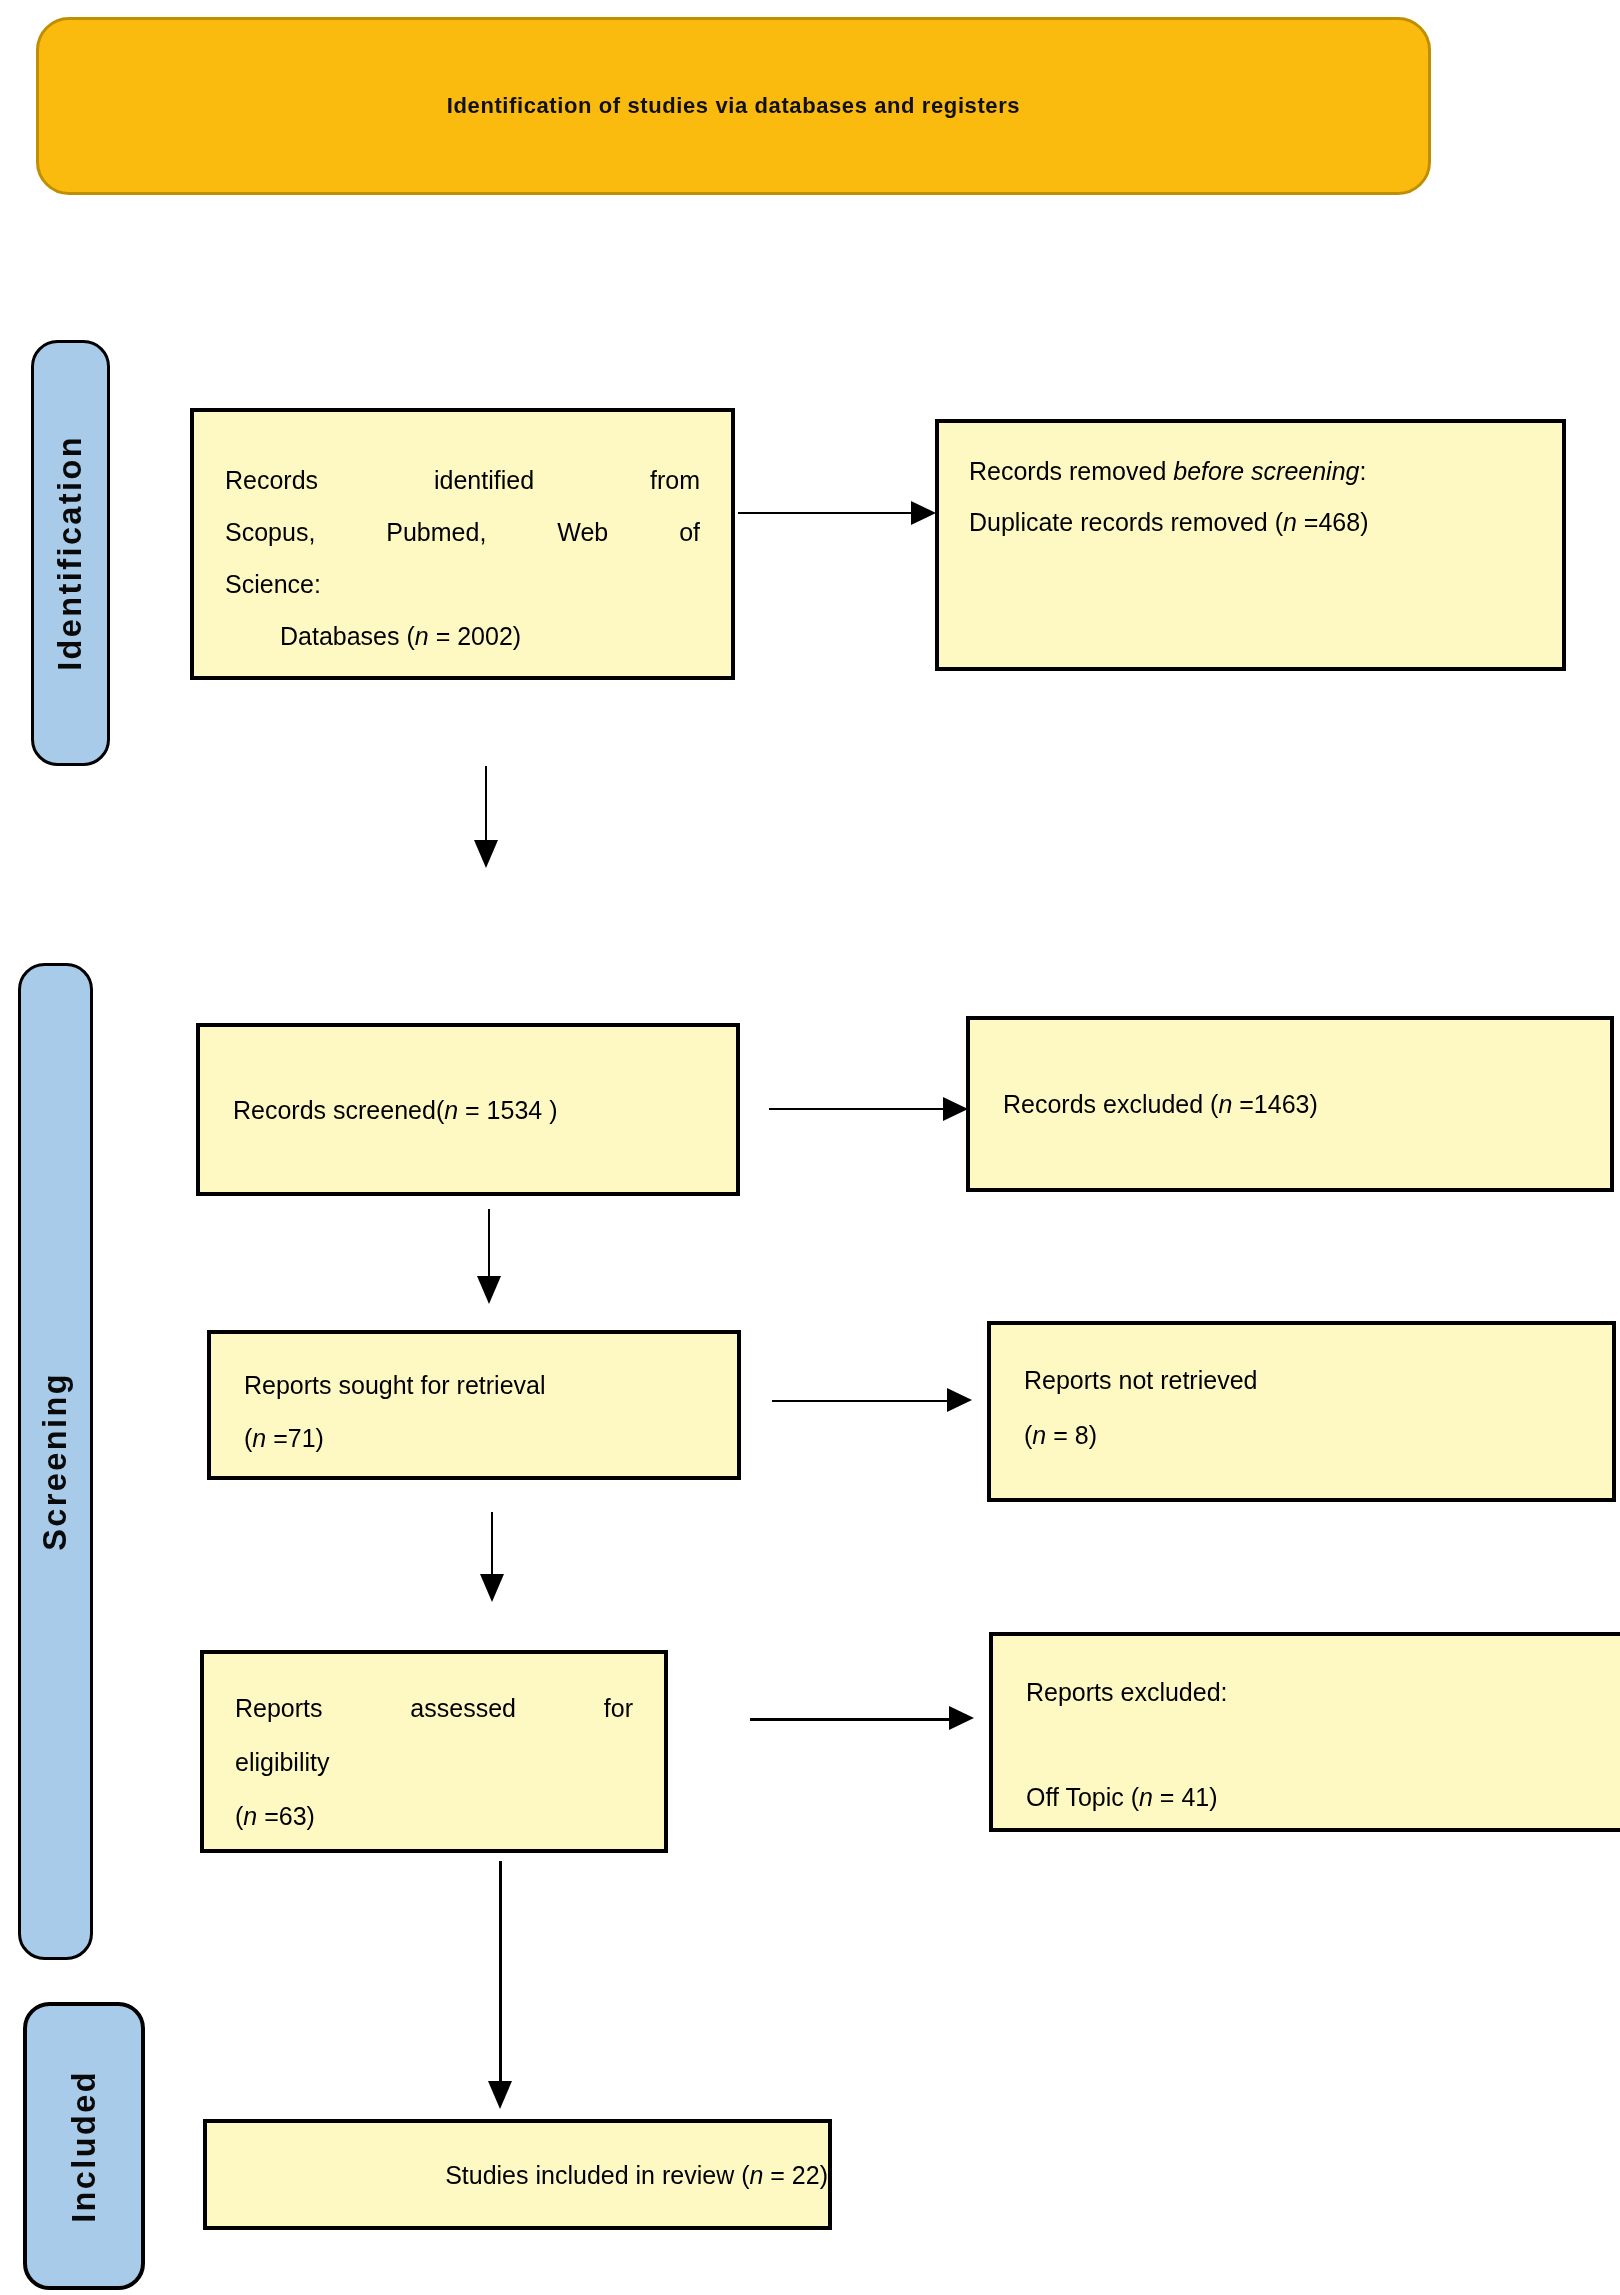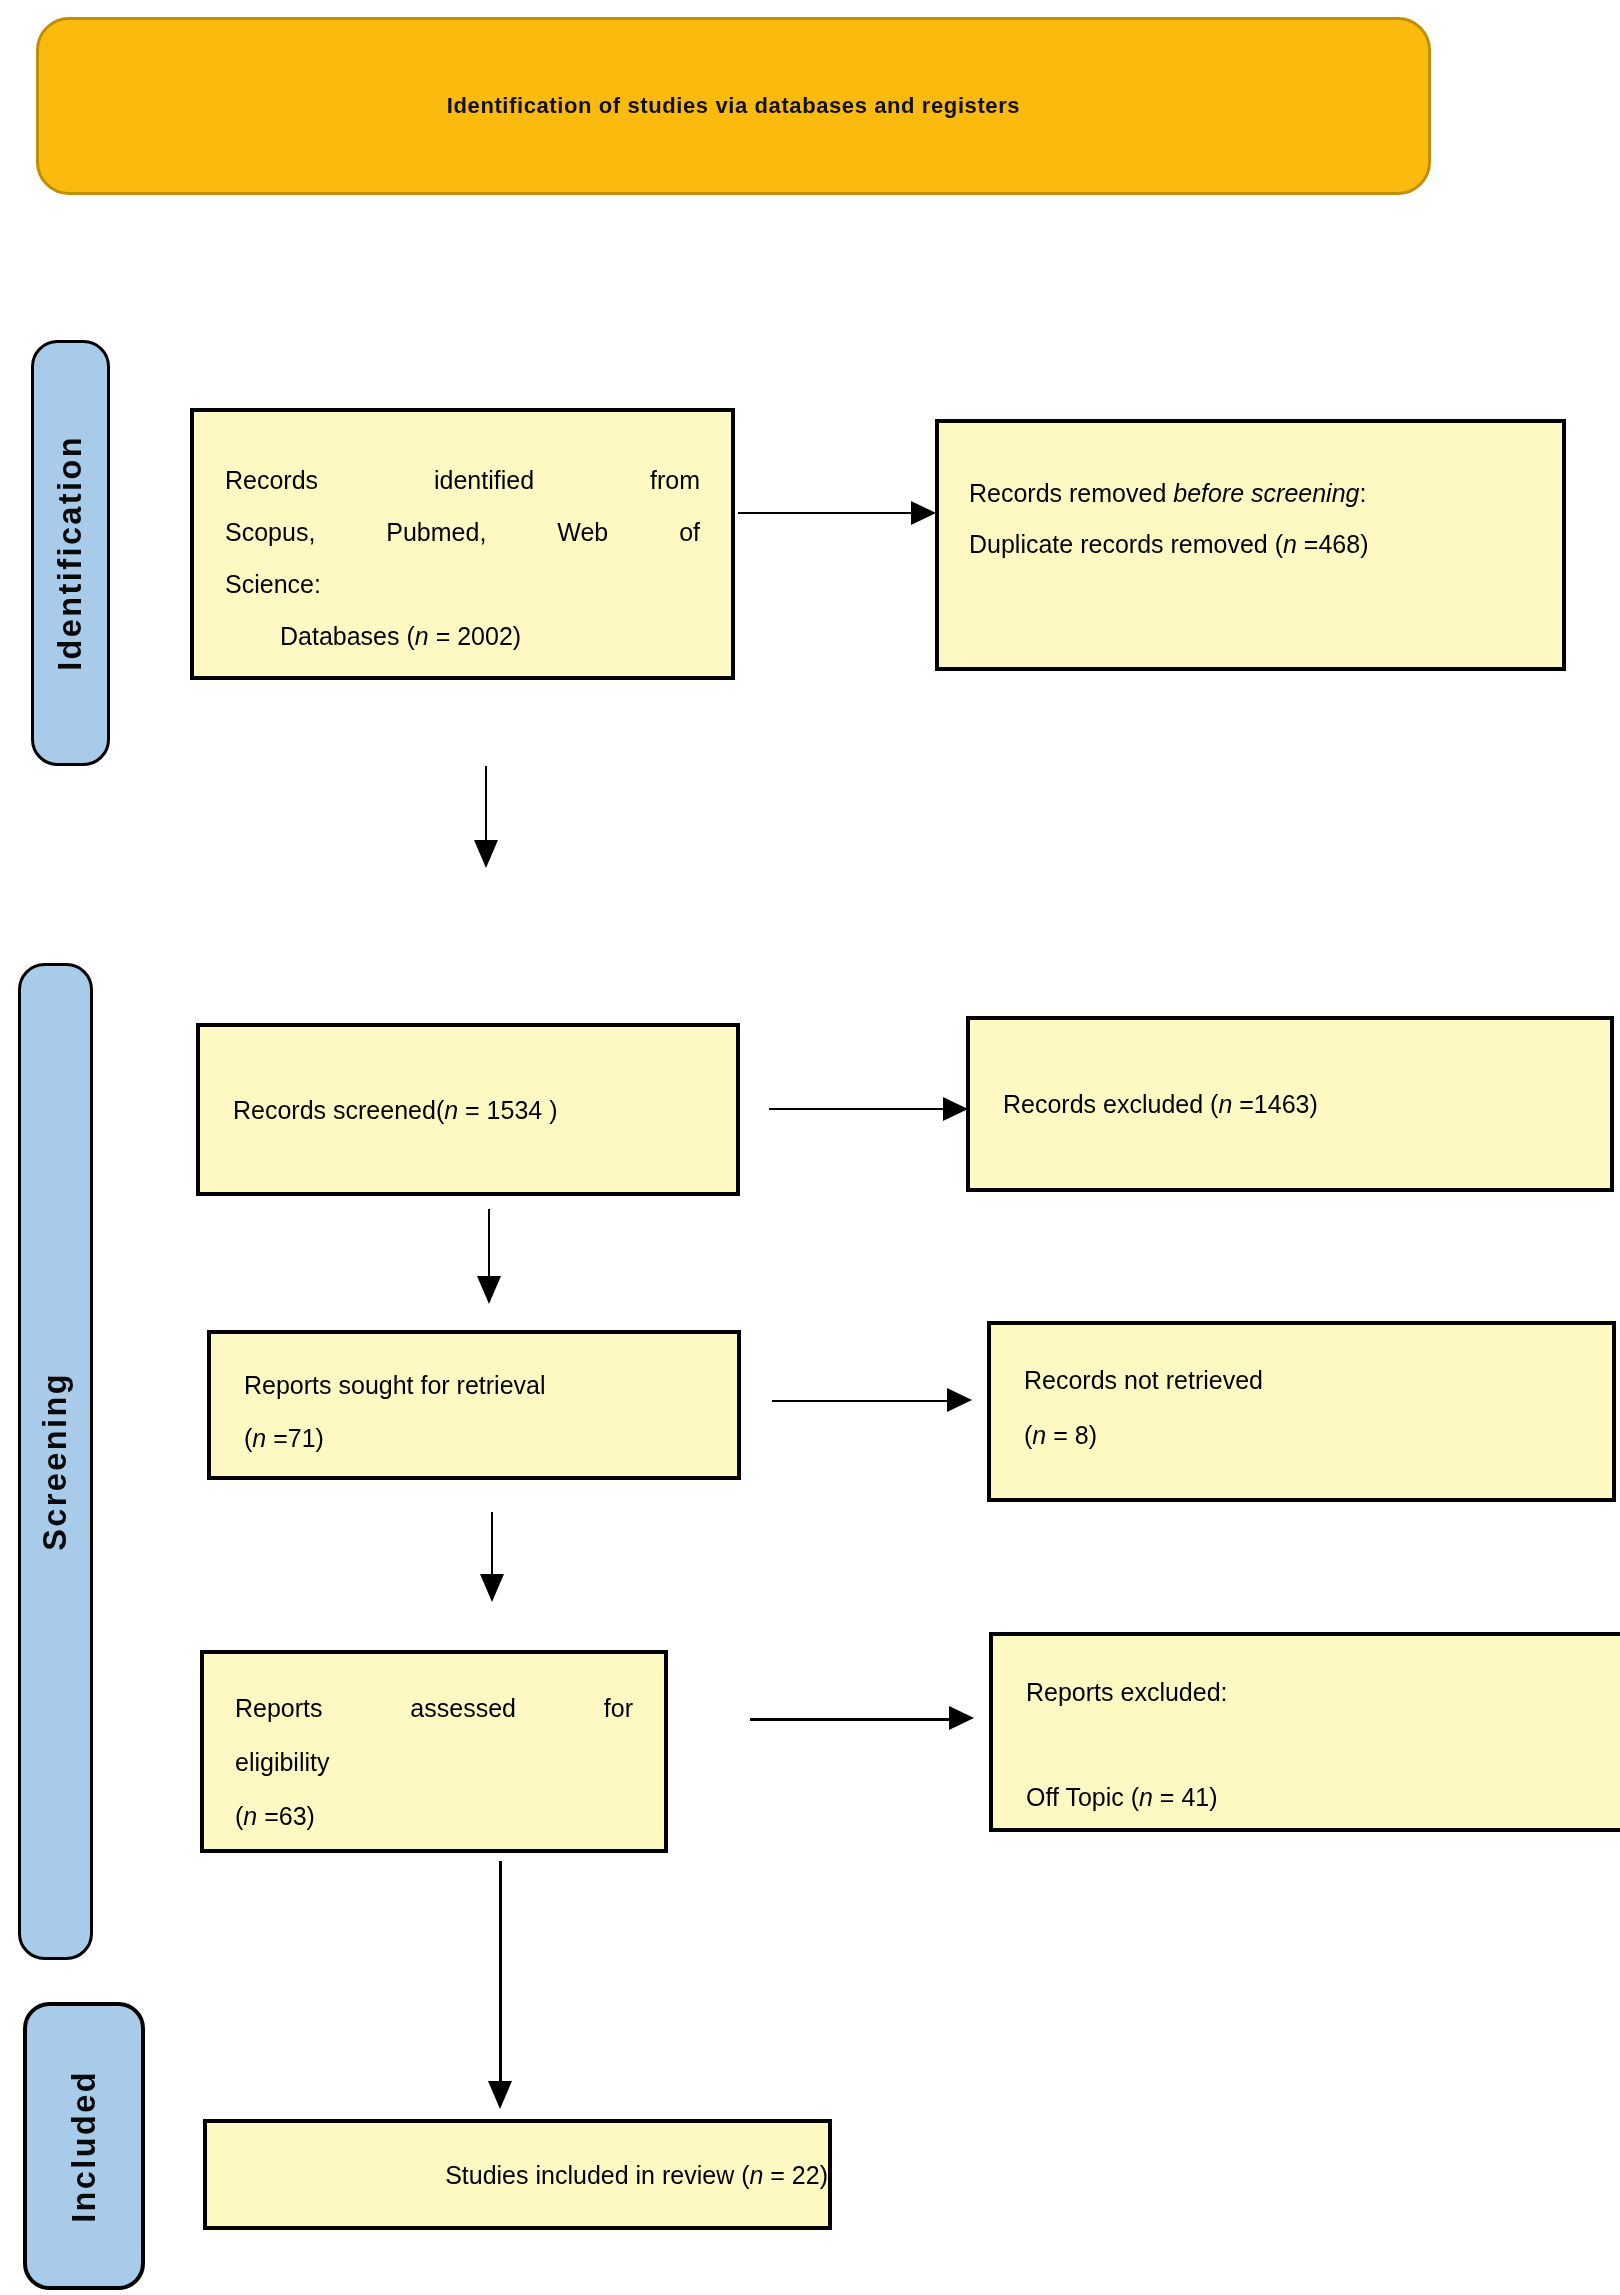--- a/index.html
+++ b/index.html
@@ -60,21 +60,21 @@
     line-height: 52px;
     color: #000;
   }
   .fbox .ln { display: block; }
   .j { text-align: justify; text-align-last: justify; }
   .it { font-style: italic; }
 
   #box-a { left: 190px;  top: 408px;  width: 545px;  height: 272px; padding: 42px 31px 0 31px; }
   #box-a .indent { padding-left: 55px; }
 
-  #box-b { left: 935px; top: 419px;  width: 631px; height: 252px; padding: 45px 28px 0 30px; line-height: 51px; }
+  #box-b { left: 935px; top: 419px;  width: 631px; height: 252px; padding: 23px 28px 0 30px; line-height: 51px; }
 
   #box-c { left: 196px;  top: 1023px; width: 544px;  height: 173px; display: flex; align-items: center; padding-left: 33px; }
   #box-d { left: 966px; top: 1016px; width: 648px; height: 176px; display: flex; align-items: center; padding-left: 33px; }
 
   #box-e { left: 207px;  top: 1330px; width: 534px;  height: 150px; padding: 25px 24px 0 33px; line-height: 53px; }
   #box-f { left: 987px; top: 1321px; width: 629px; height: 181px; padding: 28px 24px 0 33px; line-height: 55px; }
 
   #box-g { left: 200px;  top: 1650px; width: 468px;  height: 203px; padding: 26.5px 31px 0 31px; line-height: 54px; }
   #box-h { left: 989px; top: 1632px; width: 719px; height: 200px; padding: 30px 24px 0 33px; line-height: 52px; }
   #box-h .gap { margin-top: 53px; }
@@ -150,21 +150,21 @@
   <div class="fbox" id="box-d">
     <span class="ln">Records excluded (<i>n</i> =1463)</span>
   </div>
 
   <div class="fbox" id="box-e">
     <span class="ln">Reports sought for retrieval</span>
     <span class="ln">(<i>n</i> =71)</span>
   </div>
 
   <div class="fbox" id="box-f">
-    <span class="ln">Records not retrieved</span>
+    <span class="ln">Reports not retrieved</span>
     <span class="ln">(<i>n</i> = 8)</span>
   </div>
 
   <div class="fbox" id="box-g">
     <span class="ln j">Reports assessed for</span>
     <span class="ln">eligibility</span>
     <span class="ln">(<i>n</i> =63)</span>
   </div>
 
   <div class="fbox" id="box-h">

